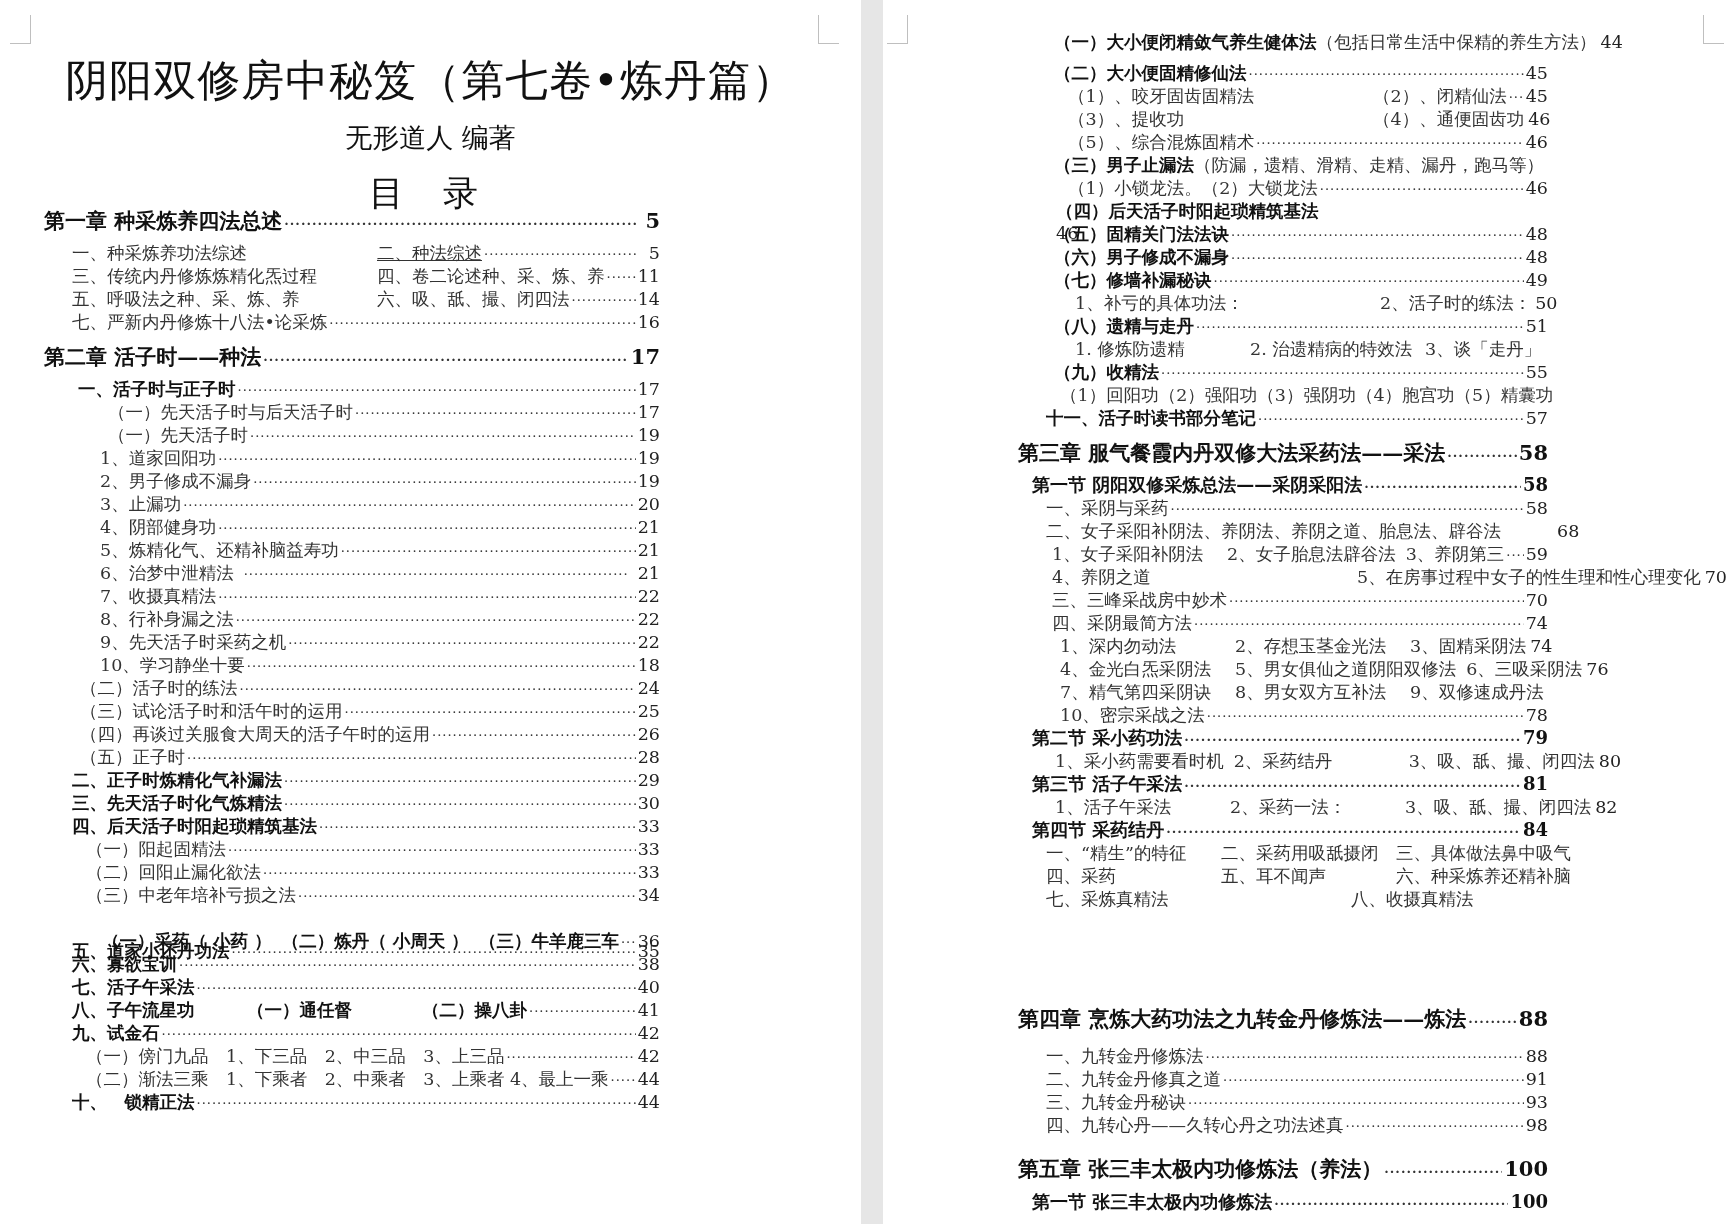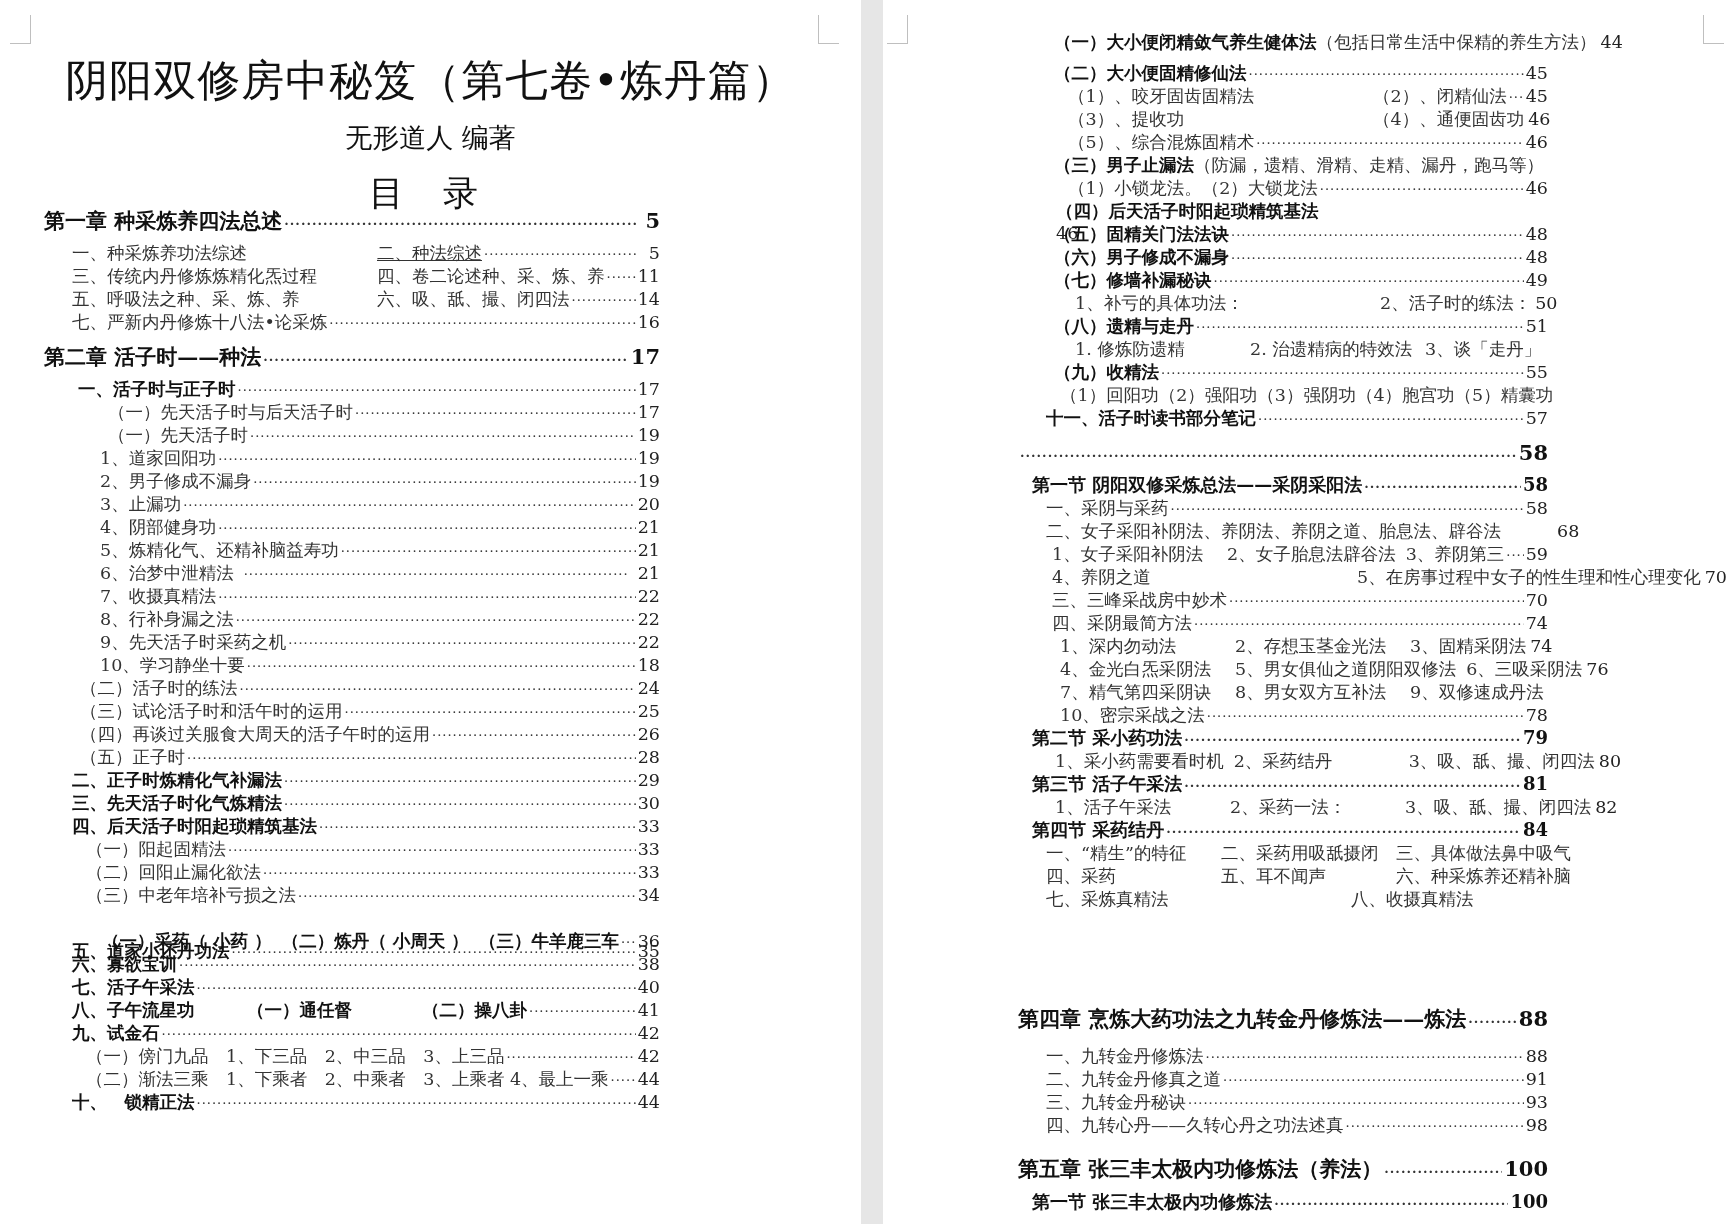--- a/index.html
+++ b/index.html
@@ -314,20 +314,21 @@
         <span class="txt n">（1）回阳功（2）强阳功（3）强阴功（4）胞宫功（5）精囊功</span>
         <span class="dots"></span>
         <span class="pg"></span>
       </div>
       <div class="row" style="left: 163px; top: 407px; width: 502px;">
         <span class="txt b">十一、活子时读书部分笔记</span>
         <span class="dots"></span>
         <span class="pg">57</span>
       </div>
       <div class="row ch" style="left: 135px; top: 439px; width: 530px;">
+        <span class="txt">第三章 服气餐霞内丹双修大法采药法——采法</span>
         <span class="dots"></span>
         <span class="pg">58</span>
       </div>
       <div class="row sec" style="left: 149px; top: 474px; width: 516px;">
         <span class="txt">第一节 阴阳双修采炼总法——采阴采阳法</span>
         <span class="dots"></span>
         <span class="pg">58</span>
       </div>
       <div class="row" style="left: 163px; top: 497px; width: 502px;">
         <span class="txt n">一、采阴与采药</span>

